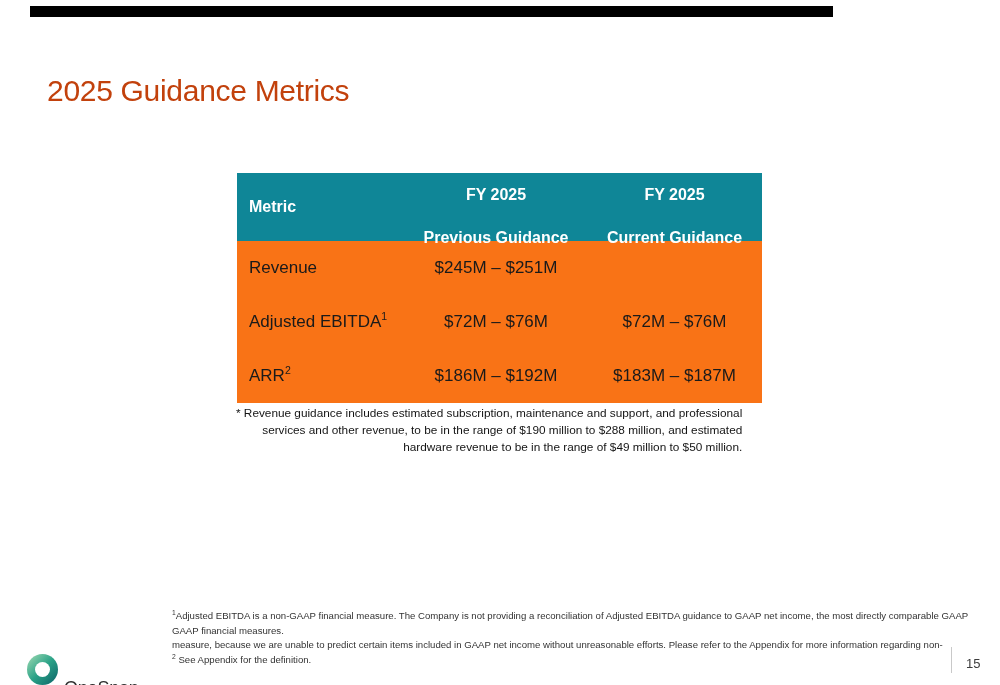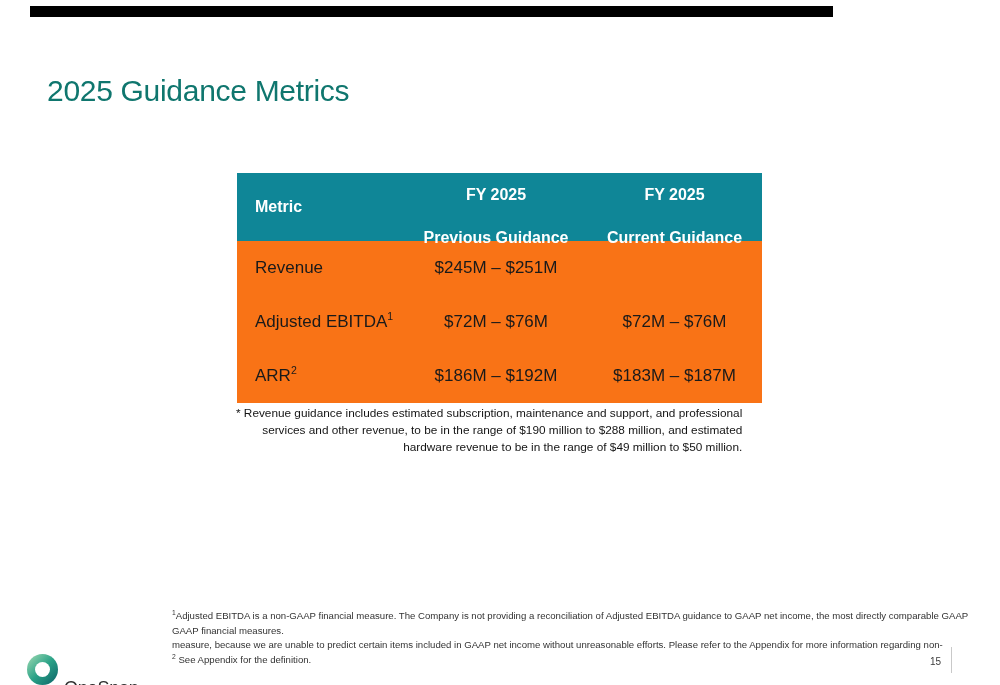--- a/index.html
+++ b/index.html
@@ -7,29 +7,29 @@
     width: 1000px; height: 685px; background: #ffffff;
     font-family: "Liberation Sans", sans-serif; position: relative;
     -webkit-font-smoothing: antialiased;
   }
   .slide { position: absolute; left: 0; top: 0; width: 1000px; height: 685px; background: #fff; overflow: hidden; }
 
   .top-bar { position: absolute; left: 30px; top: 6px; width: 803px; height: 11px; background: #000000; }
 
   .title {
     position: absolute; left: 47px; top: 74px; margin: 0;
-    font-size: 30px; font-weight: 400; color: #0f766e; letter-spacing: -0.3px; white-space: nowrap;
+    font-size: 30px; font-weight: 400; color: #c2410c; letter-spacing: -0.3px; white-space: nowrap;
   }
 
   .gtable { position: absolute; left: 237px; top: 173px; width: 525px; }
   .thead {
     display: flex; align-items: center; height: 68px;
     background: #0f8697; color: #ffffff; font-weight: bold; font-size: 16px;
   }
-  .col-a { width: 168px; box-sizing: border-box; padding-left: 18px; text-align: left; }
+  .col-a { width: 168px; box-sizing: border-box; padding-left: 12px; text-align: left; }
   .col-b { width: 182px; text-align: center; }
   .col-c { width: 175px; text-align: center; }
   .th-line { line-height: 25px; margin-top: 18px; }
   .tbody { background: #f97316; }
   .trow { display: flex; align-items: center; height: 54px; font-size: 17px; color: #1a1a1a; }
   .trow sup { font-size: 62%; line-height: 0; }
 
   .note { position: absolute; left: 236px; top: 405px; font-size: 11.8px; color: #141414; }
   .note-line { line-height: 17px; white-space: nowrap; text-align: right; }
 
@@ -40,21 +40,21 @@
   .logo { position: absolute; left: 27px; top: 640px; display: flex; align-items: center; }
   .logo-ring {
     width: 31px; height: 31px; border-radius: 50%;
     background: linear-gradient(135deg, #a3dcb4 0%, #2aa287 50%, #0a6066 100%);
     display: inline-flex; align-items: center; justify-content: center;
   }
   .logo-hole { width: 15px; height: 15px; border-radius: 50%; background: #ffffff; }
   .logo-text { font-size: 18px; font-weight: 500; color: #2e2e2e; margin-left: 6px; letter-spacing: -0.2px; margin-top: 38px; }
 
   .divider { position: absolute; left: 951px; top: 647px; width: 1px; height: 26px; background: #c9c9c9; }
-  .page-num { position: absolute; left: 930px; top: 656px; font-size: 10px; color: #3c3c3c; }
+  .page-num { position: absolute; left: 966px; top: 656px; font-size: 13px; color: #3c3c3c; }
 </style>
 </head>
 <body>
 
 <div class="slide">
 
   <div class="top-bar"></div>
 
   <h1 class="title">2025 Guidance Metrics</h1>
 

